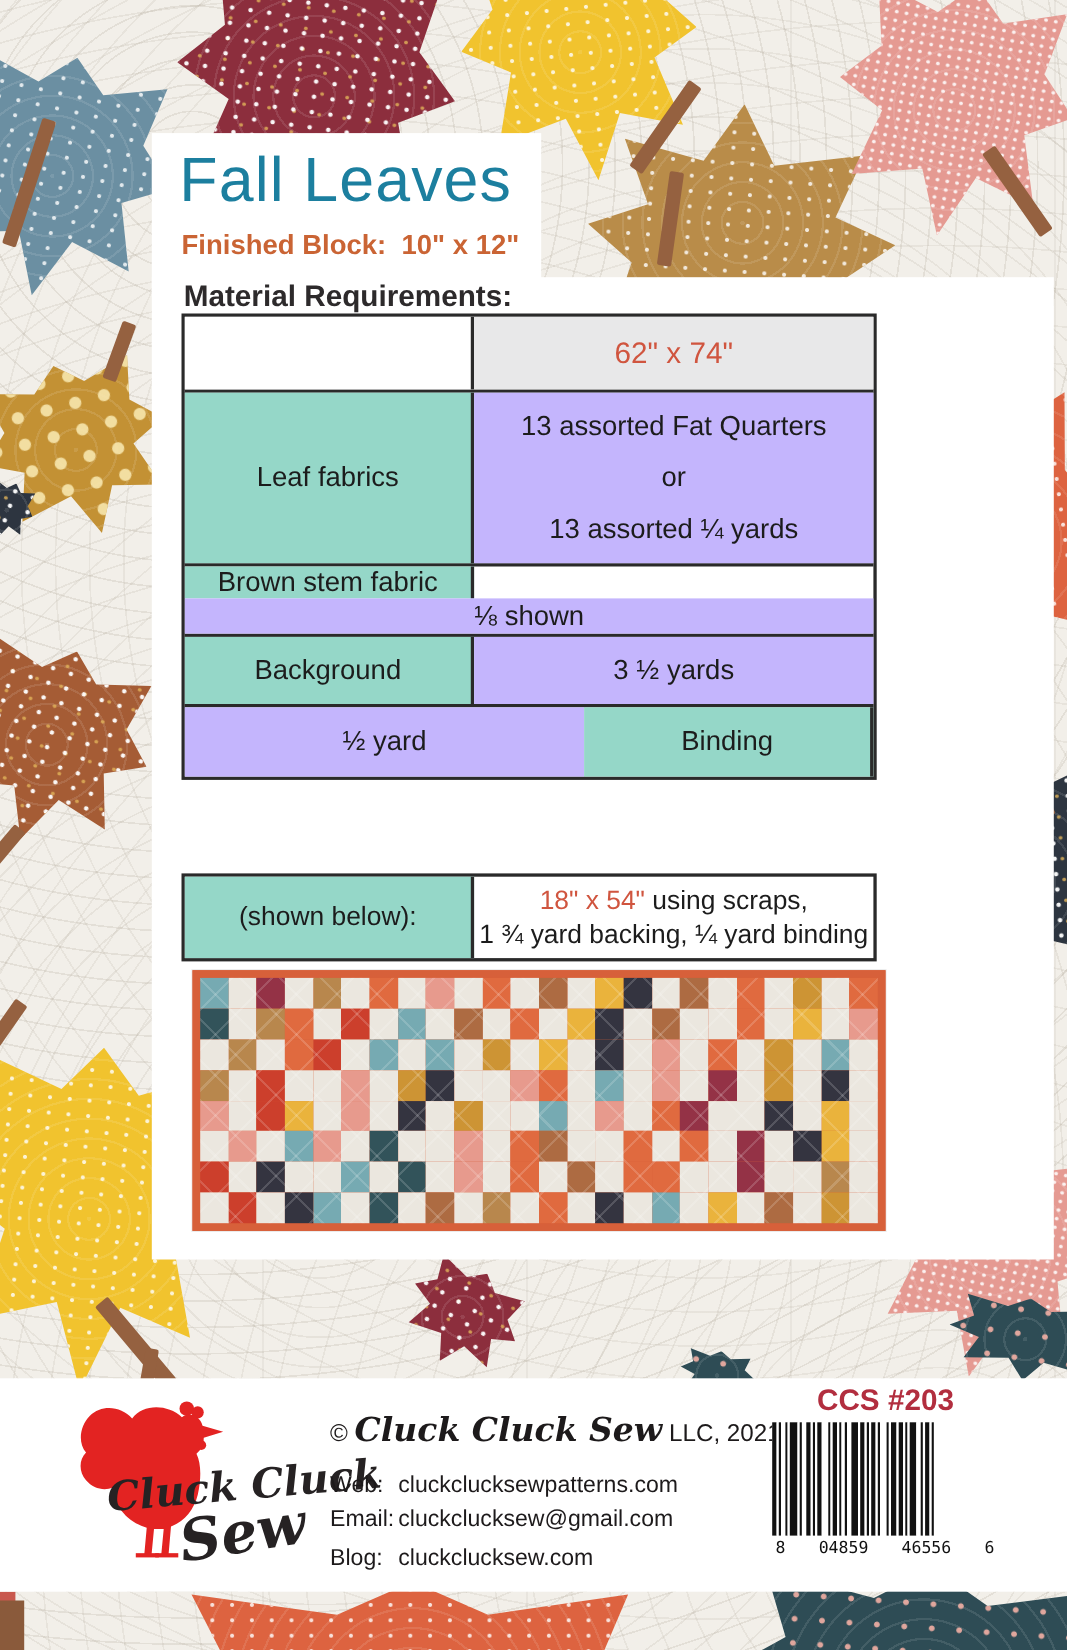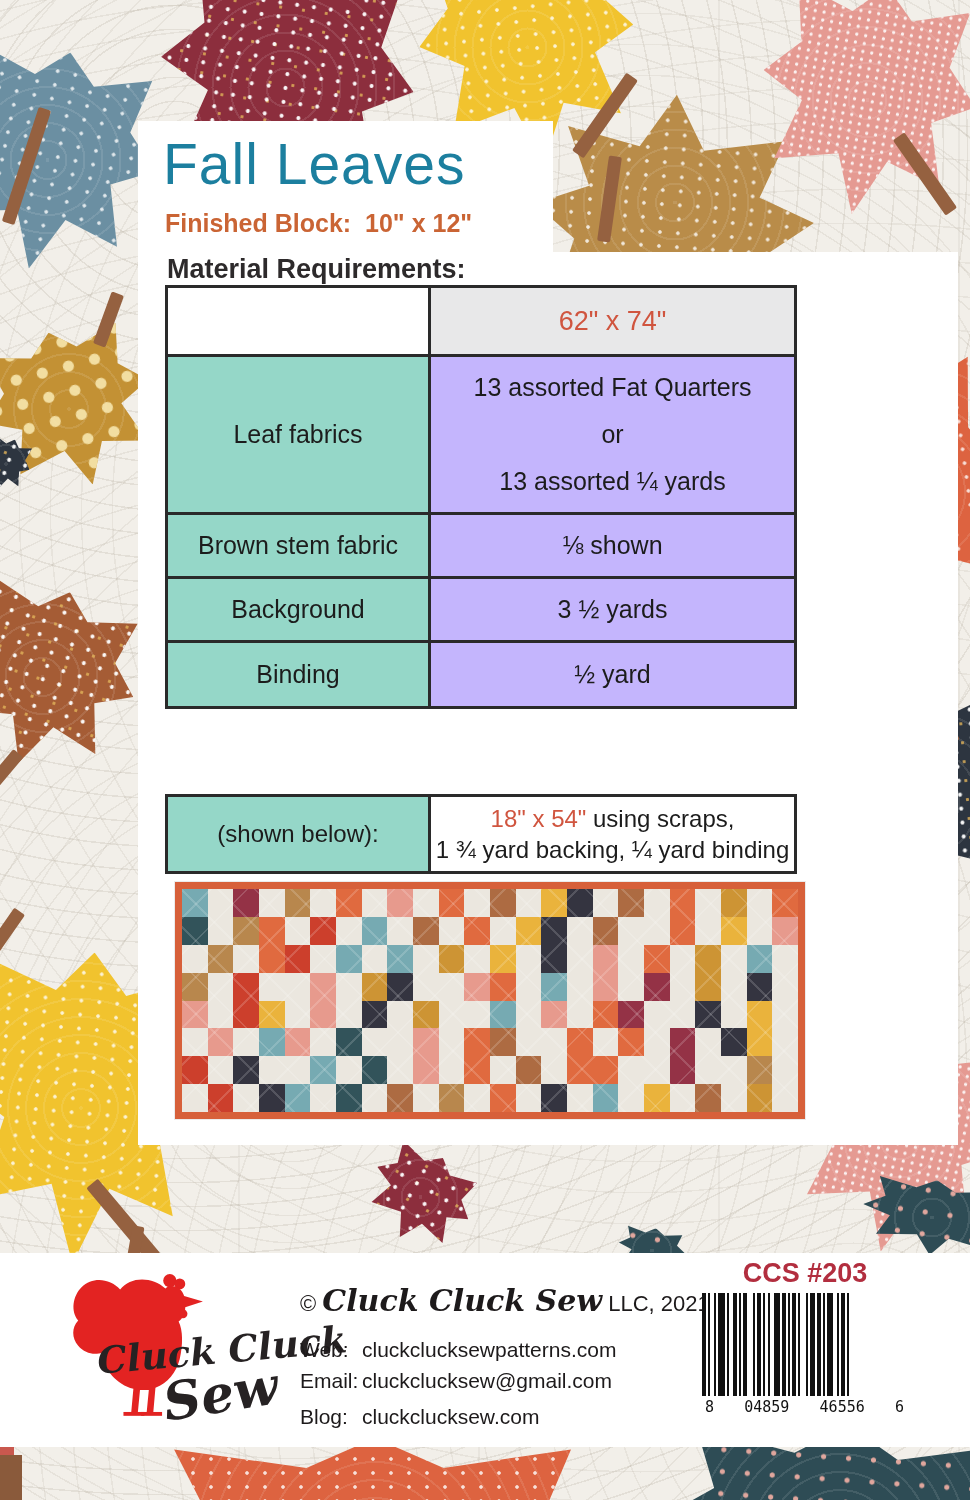--- a/index.html
+++ b/index.html
@@ -22,21 +22,21 @@
       radial-gradient(circle, rgba(255,255,255,.95) 0 1.6px, transparent 2.4px),
       radial-gradient(circle, rgba(226,180,90,.8) 0 1.3px, transparent 2px);
       background-size:17px 14px,23px 19px;background-position:0 0,8px 6px;}
   .p-dotsbig::after{background:radial-gradient(circle, rgba(250,235,180,.85) 0 5px, transparent 6px);background-size:27px 25px;}
   .p-dotsw::after{background:radial-gradient(circle, rgba(255,255,255,.85) 0 1.3px, transparent 2px);background-size:9px 8px;}
   .p-speck::after{background:radial-gradient(circle, rgba(255,255,255,.8) 0 1.4px, transparent 2.2px);background-size:18px 14px;}
   .p-dotspink::after{background:radial-gradient(circle, rgba(243,176,165,.9) 0 2.2px, transparent 3px);background-size:25px 22px;}
   .stem{position:absolute;background:#956140;border-radius:2px;}
   
   .panel{position:absolute;background:#ffffff;}
-  .panel-title{left:138px;top:121px;width:415px;height:149px;}
+  .panel-title{left:138px;top:121px;width:354px;height:149px;}
   .panel-main{left:138px;top:252px;width:820px;height:893px;}
   .page-title{position:absolute;left:25px;top:10px;font-size:57px;font-weight:300;letter-spacing:1px;color:#1c7f9f;}
   .page-subtitle{position:absolute;left:27px;top:88px;font-size:25px;font-weight:700;color:#ca6434;white-space:pre;}
   .section-heading{position:absolute;left:29px;top:2px;font-size:27px;font-weight:700;color:#2d2a2b;}
   
   .mtable{position:absolute;left:27px;top:33px;width:632px;border:3px solid #2a2a2a;background:#fff;box-sizing:border-box;}
   .trow{display:flex;box-sizing:border-box;border-bottom:3px solid #2a2a2a;}
   .trow:last-child{border-bottom:none;}
   .tcell{box-sizing:border-box;display:flex;flex-direction:column;align-items:center;justify-content:center;
          font-size:25px;text-align:center;color:#1c1c1c;}
@@ -131,37 +131,37 @@
 <div class="tcell tvalue thead-value">62" x 74"</div>
         </div>
         <div class="trow" style="height: 158px;">
           <div class="tcell tlabel">Leaf fabrics</div>
           <div class="tcell tvalue leafcell">
             <div>13 assorted Fat Quarters</div>
             <div>or</div>
             <div>13 assorted ¼ yards</div>
           </div>
         </div>
-        <div class="trow" style="height: 64px;">
+        <div class="trow" style="height: 64px; flex-direction: column;">
           <div class="tcell tlabel">Brown stem fabric</div>
           <div class="tcell tvalue">
             <div>⅛ shown</div>
           </div>
         </div>
         <div class="trow" style="height: 64px;">
           <div class="tcell tlabel">Background</div>
           <div class="tcell tvalue">
             <div>3 ½ yards</div>
           </div>
         </div>
         <div class="trow" style="height: 63px;">
-          <div class="tcell tlabel">Binding</div>
           <div class="tcell tvalue">
             <div>½ yard</div>
           </div>
+          <div class="tcell tlabel">Binding</div>
         </div>
       </div>
 
     <div class="rtable">
       <div class="rlabel">
         <span>(shown below):</span>
       </div>
       <div class="rvalue">
         <span><span class="hl">18" x 54"</span><span> using scraps,</span></span>
         <span>1 ¾ yard backing, ¼ yard binding</span>

